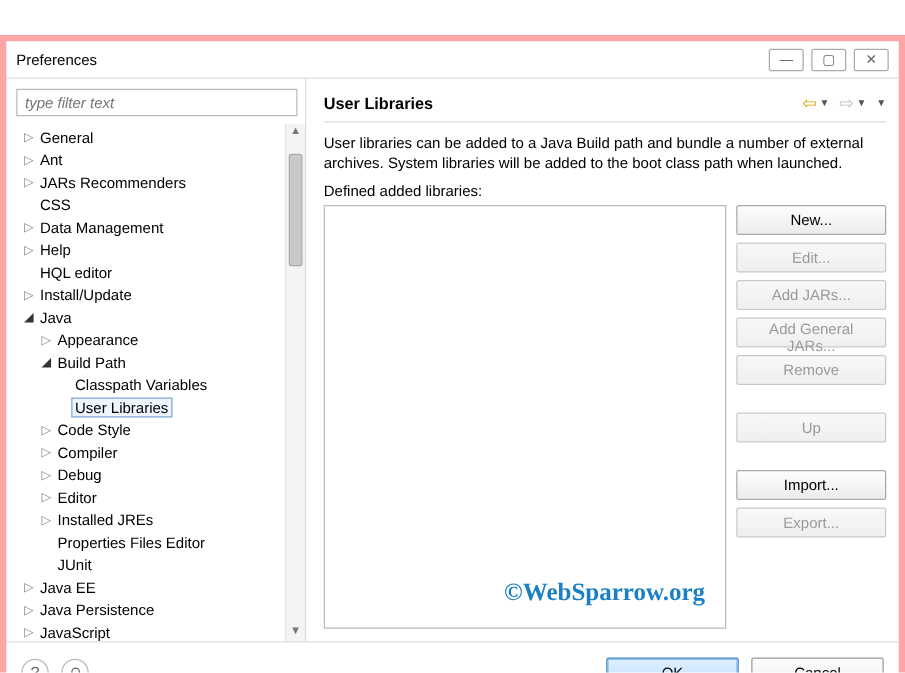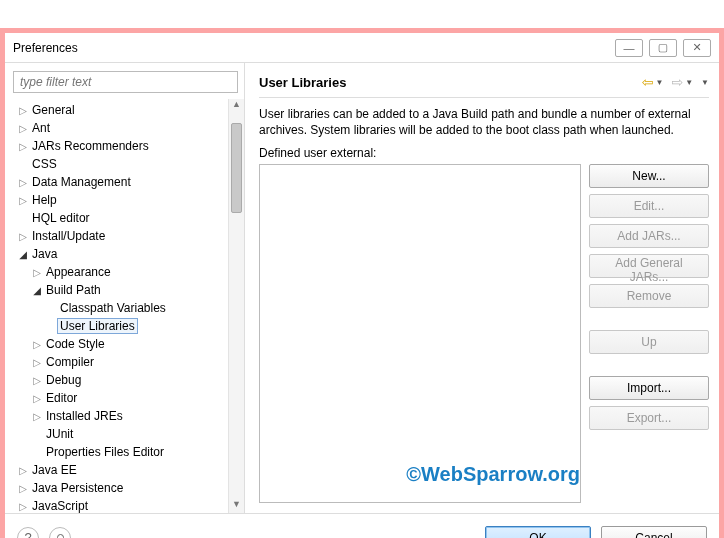--- a/index.html
+++ b/index.html
@@ -40,21 +40,21 @@
   .page-head h2 { margin:0; font-size:13px; font-weight:bold; flex:1; }
   .hist { display:flex; align-items:center; gap:2px; }
   .hist .arrow-l { color:#d9a400; font-size:14px; }
   .hist .arrow-r { color:#bbb; font-size:14px; }
   .hist .dd { color:#555; font-size:8px; }
   .hr { height:1px; background:#ddd; margin: 2px 0 8px 0; }
   .desc { font-size:12px; line-height:1.35; margin-bottom:8px; }
   .def-label { margin-bottom:4px; }
   .content-row { flex:1; display:flex; gap:8px; min-height:0; }
   .listbox { flex:1; border:1px solid #bbb; background:#fff; position:relative; }
-  .wm { position:absolute; right:0; bottom:16px; font-size:20px; font-weight:bold; color:#1a7fc4; font-family: Liberation Sans, sans-serif; }
+  .wm { position:absolute; right:16px; bottom:16px; font-size:20px; font-weight:bold; color:#1a7fc4; font-family: Liberation Serif, serif; }
   .btns { width:120px; display:flex; flex-direction:column; gap:6px; }
   .btn { height:24px; border:1px solid #a8a8a8; background:linear-gradient(#fdfdfd,#ececec); border-radius:2px; font-size:12px; cursor:default; }
   .btn:disabled { color:#9a9a9a; background:linear-gradient(#f8f8f8,#efefef); border-color:#c8c8c8; }
   .gap { height: 10px; }
   .footer { height:48px; border-top:1px solid #ddd; display:flex; align-items:center; padding: 0 12px; }
   .footer-left { display:flex; gap:10px; align-items:center; }
   .round-btn { width:22px; height:22px; border:1px solid #bbb; border-radius:50%; display:flex; align-items:center; justify-content:center; color:#666; font-size:13px; background:#fff; }
   .round-btn .inner-dot { width:7px; height:7px; border-radius:50%; border:1.5px solid #666; }
   .footer-spacer { flex:1; }
   .footer-btn { width:106px; height:24px; border:1px solid #9a9a9a; border-radius:2px; background:linear-gradient(#fdfdfd,#ececec); margin-left:10px; font-size:12px; }
@@ -147,25 +147,25 @@
             <div class="tree-row ind1">
               <span class="tw" style="color: rgb(136, 136, 136);">▷</span>
               <span class="lbl">Editor</span>
             </div>
             <div class="tree-row ind1">
               <span class="tw" style="color: rgb(136, 136, 136);">▷</span>
               <span class="lbl">Installed JREs</span>
             </div>
             <div class="tree-row ind1">
               <span class="tw blank">·</span>
+              <span class="lbl">Properties Files Editor</span>
+            </div>
+            <div class="tree-row ind1">
+              <span class="tw blank">·</span>
               <span class="lbl">JUnit</span>
-            </div>
-            <div class="tree-row ind1">
-              <span class="tw blank">·</span>
-              <span class="lbl">Properties Files Editor</span>
             </div>
             <div class="tree-row ind0">
               <span class="tw" style="color: rgb(136, 136, 136);">▷</span>
               <span class="lbl">Java EE</span>
             </div>
             <div class="tree-row ind0">
               <span class="tw" style="color: rgb(136, 136, 136);">▷</span>
               <span class="lbl">Java Persistence</span>
             </div>
             <div class="tree-row ind0">
@@ -189,21 +189,21 @@
           <span class="dd">▼</span>
           <span style="width:4px"></span>
           <span class="arrow-r">⇨</span>
           <span class="dd">▼</span>
           <span style="width:4px"></span>
           <span class="dd">▼</span>
         </div>
       </div>
       <div class="hr"></div>
       <div class="desc">User libraries can be added to a Java Build path and bundle a number of external archives. System libraries will be added to the boot class path when launched.</div>
-      <div class="def-label">Defined user external:</div>
+      <div class="def-label">Defined added libraries:</div>
       <div class="content-row">
         <div class="listbox">
           <div class="wm">©WebSparrow.org</div>
         </div>
         <div class="btns">
           <button class="btn">New...</button>
           <button class="btn" disabled="">Edit...</button>
           <button class="btn" disabled="">Add JARs...</button>
           <button class="btn" disabled="">Add General JARs...</button>
           <button class="btn" disabled="">Remove</button>

